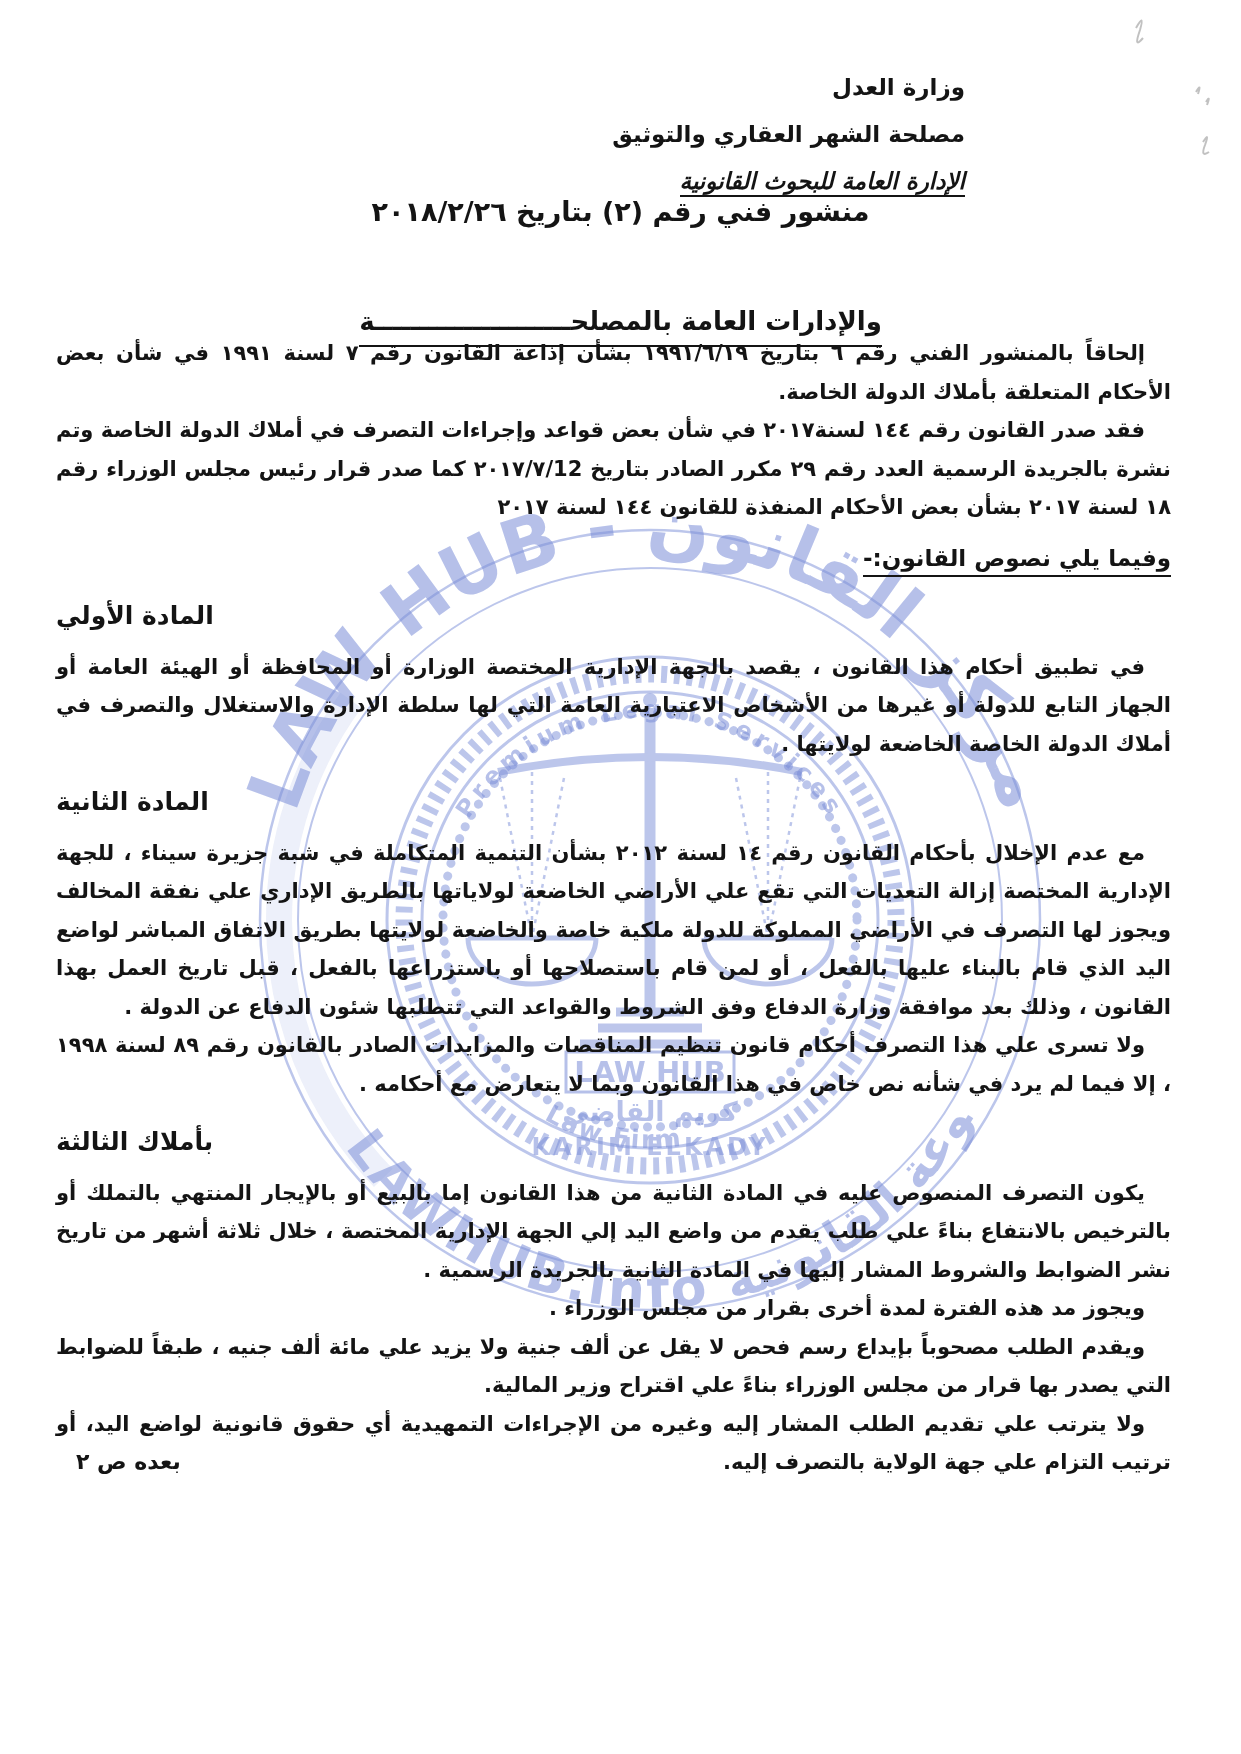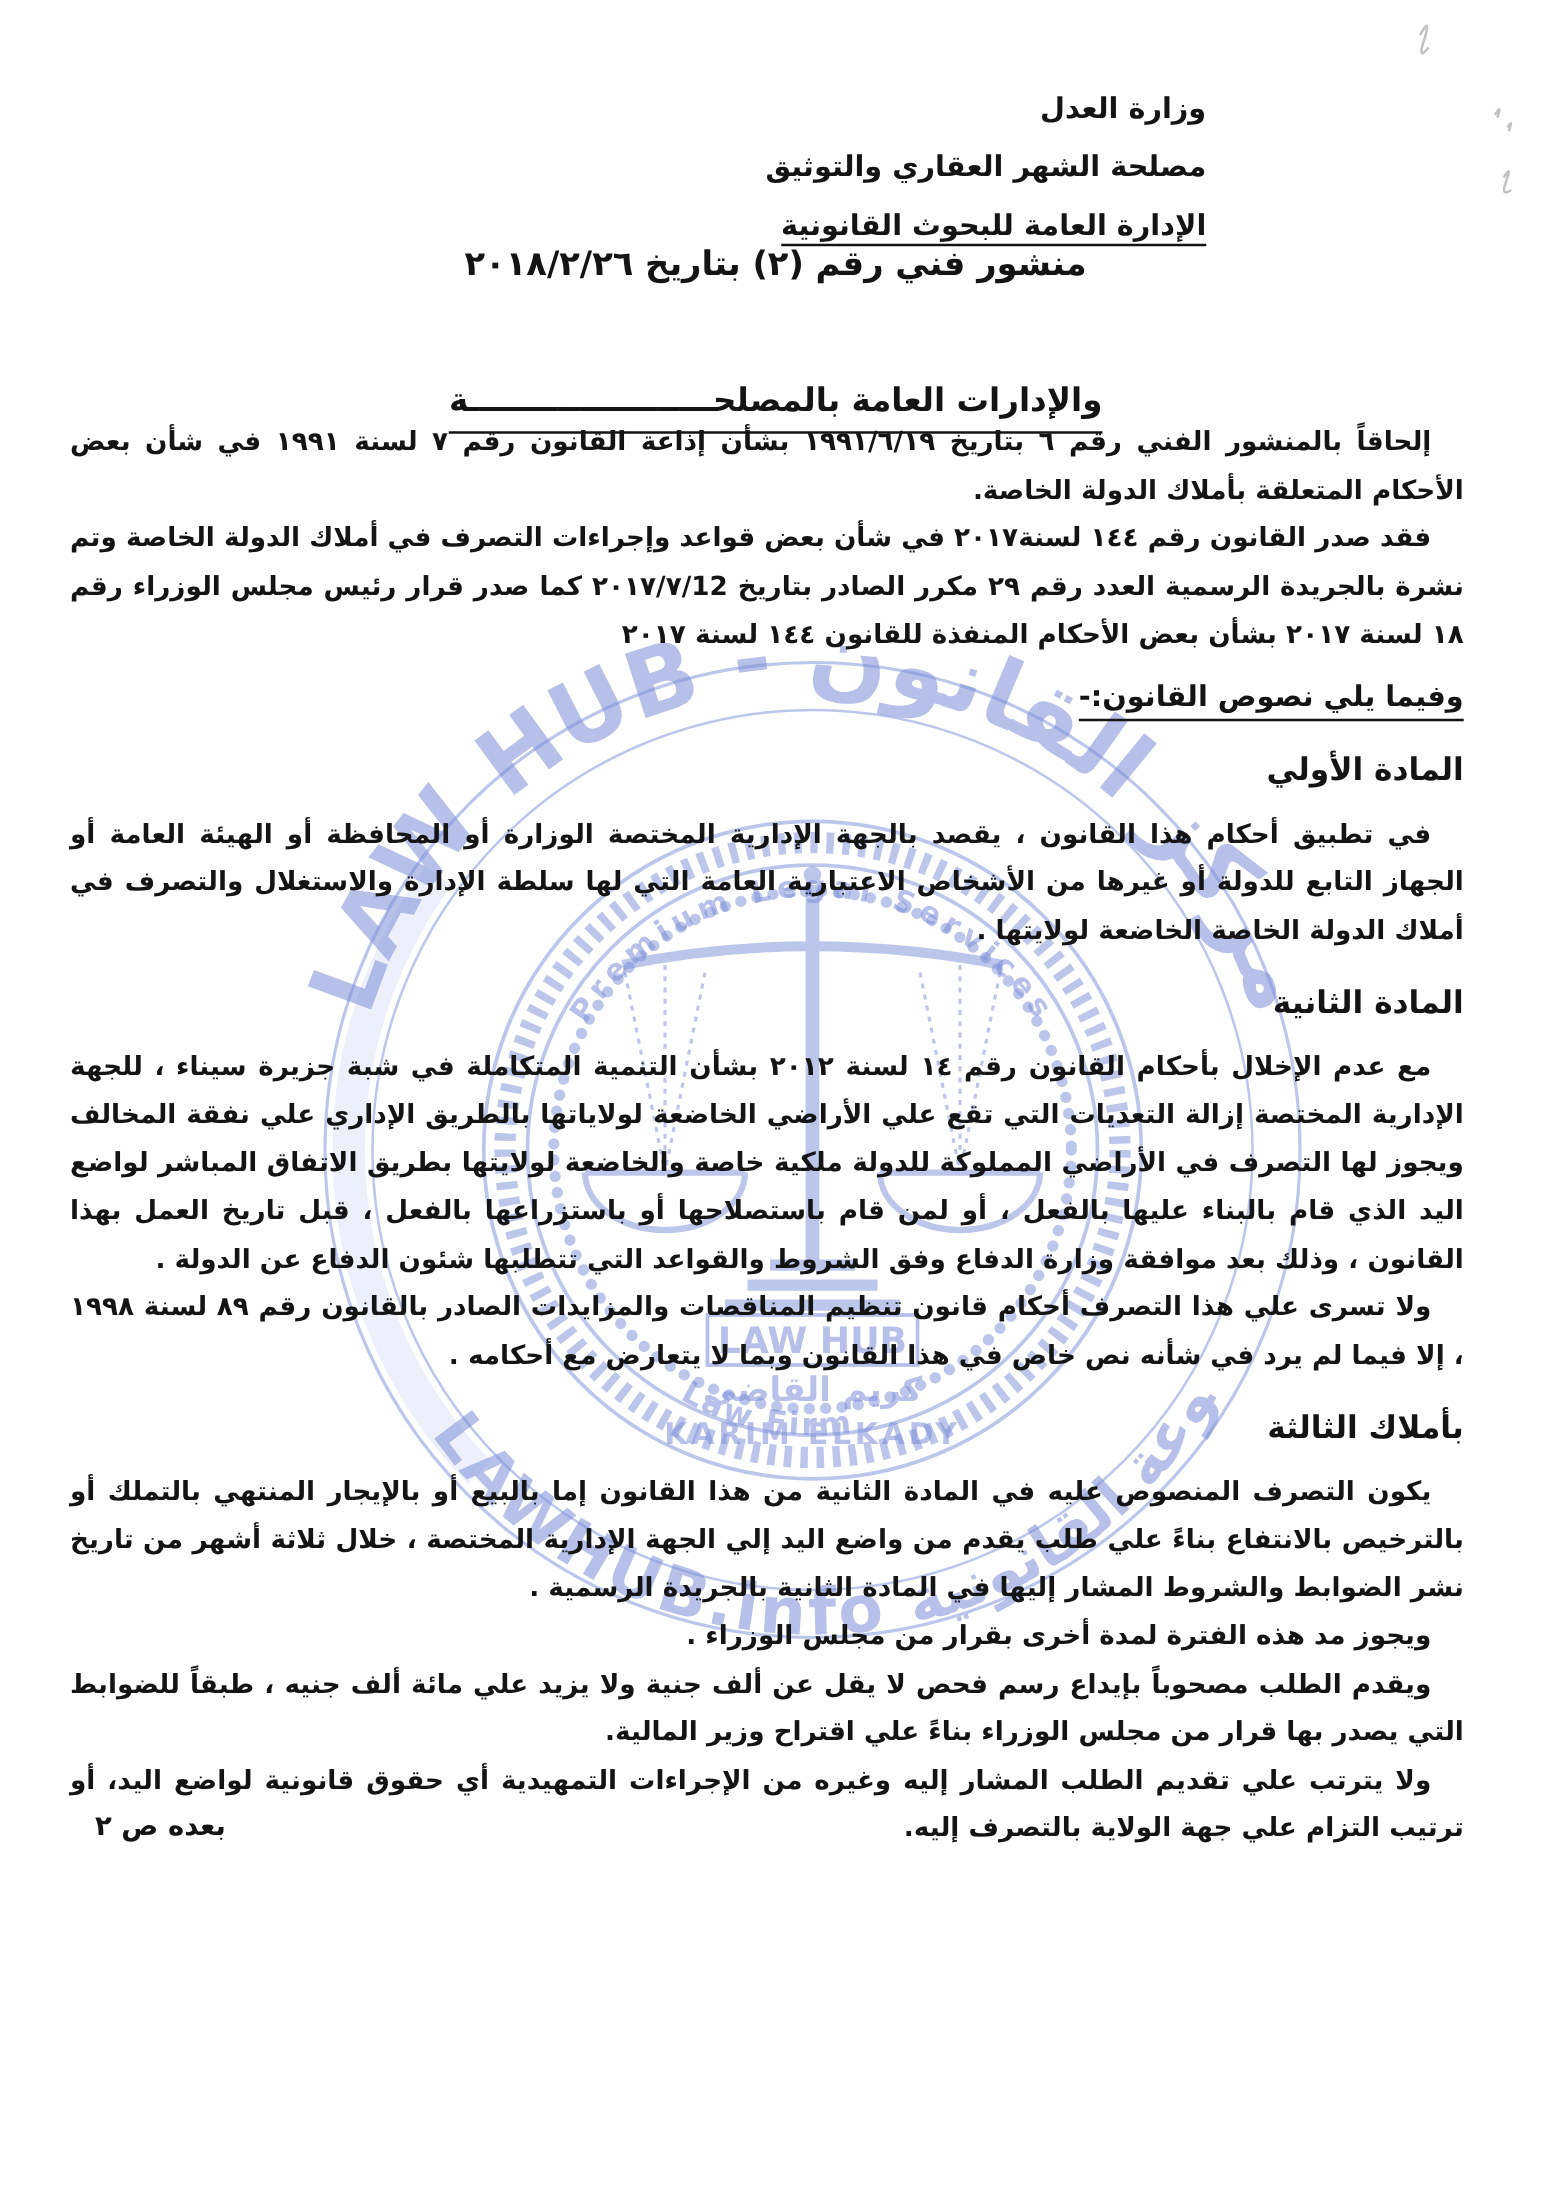--- a/index.html
+++ b/index.html
@@ -10,32 +10,32 @@
     background:#ffffff;
     overflow:hidden;
     font-family:"DejaVu Sans", sans-serif;
     color:#141414;
   }
   .wm { position:absolute; inset:0; z-index:1; pointer-events:none; }
   .marks { position:absolute; inset:0; z-index:1; pointer-events:none; }
   .content { position:absolute; inset:0; z-index:2; direction:rtl; font-weight:bold; }
 
   .hdr { position:absolute; top:64px; right:276px; text-align:right; font-size:23px; line-height:47px; white-space:nowrap; }
-  .hdr .u3 { border-bottom:2.5px solid #141414; padding-bottom:1px; }
+  .hdr .u3 { border-bottom:2.5px solid #141414; padding-bottom:1px;font-style:italic; }
 
   .t1 { position:absolute; top:196px; left:0; right:0; text-align:center; font-size:27px; }
   .t2 { position:absolute; top:252px; left:0; right:0; text-align:center; font-size:27px; }
   .t3 { position:absolute; top:306px; left:0; right:0; text-align:center; font-size:26px; }
   .t3 span { border-bottom:2.5px solid #141414; padding-bottom:9px; text-underline-offset:14px; text-decoration-thickness:2px; }
 
   .body { position:absolute; top:334px; right:70px; left:56px; font-size:21px; line-height:38.5px; text-align:justify; }
   .body p { margin:0; text-indent:26px; }
   .sub { text-align:right; margin:12px 0 8px; font-size:23px; text-indent:0; }
   .sub span { border-bottom:2.5px solid #141414; padding-bottom:4px; }
-  .art { text-align:right; font-size:25px; margin:20px 0 12px; text-indent:0; }
+  .art { text-align:left; font-size:25px; margin:20px 0 12px; text-indent:0; }
   .p10wrap { position:relative; }
   .pgfoot { position:absolute; left:20px; bottom:0px; font-size:22px; direction:rtl; }
 </style>
 </head>
 <body>
 
 <div class="page">
 
   <svg class="wm" viewBox="0 0 1241 1754" aria-hidden="true">
     <defs>

